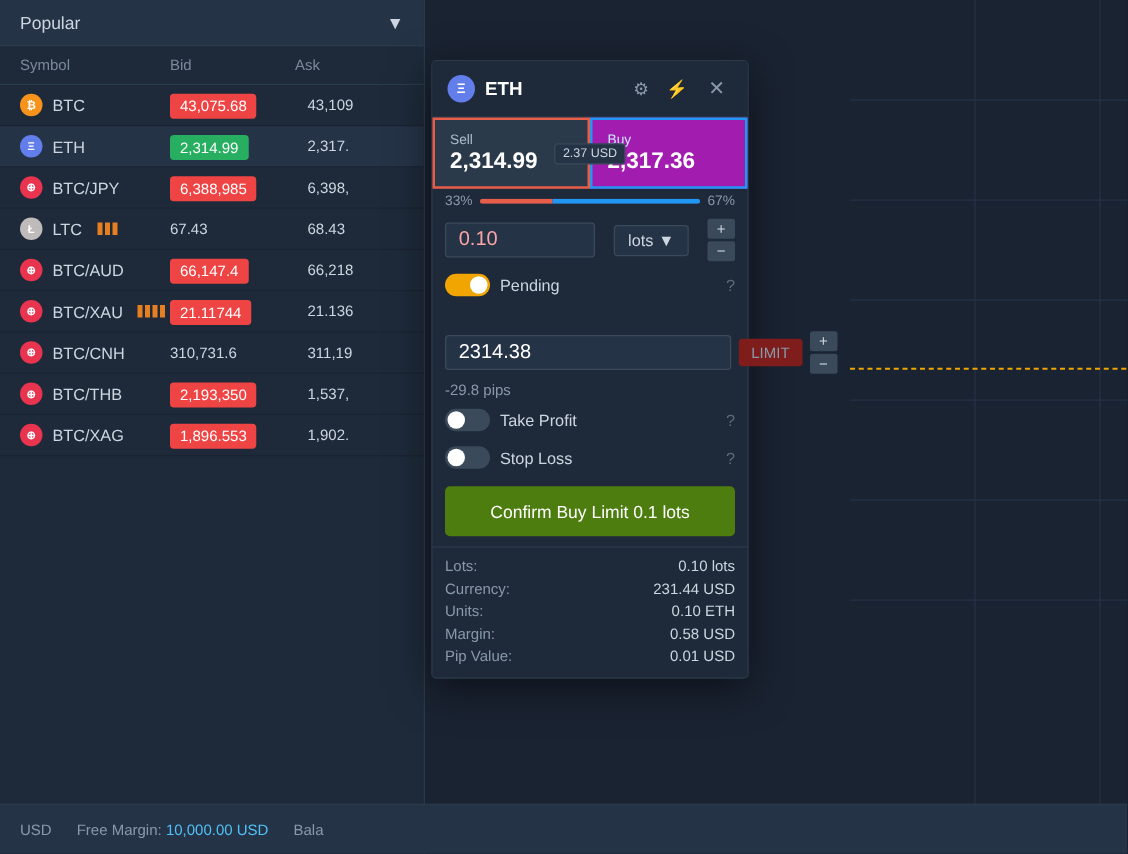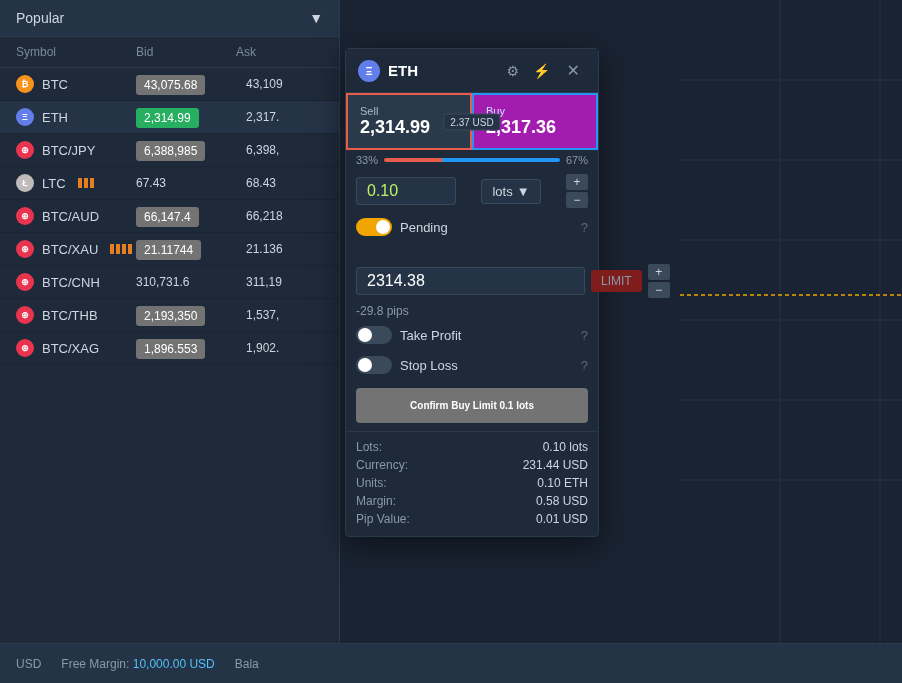--- a/index.html
+++ b/index.html
@@ -86,21 +86,21 @@
 
     .bid-cell {
       background: #27ae60;
       color: #fff;
       padding: 3px 8px;
       border-radius: 3px;
       font-size: 12px;
       text-align: center;
     }
     .bid-cell-orange {
-      background: #737373;
+      background: #ef4444;
       color: #fff;
       padding: 3px 8px;
       border-radius: 3px;
       font-size: 12px;
       text-align: center;
     }
     .ask-cell {
       color: #cdd6e0;
       font-size: 12px;
     }
@@ -287,24 +287,24 @@
     .lots-row {
       display: flex;
       align-items: center;
       justify-content: space-between;
       padding: 4px 10px;
     }
     .lots-input {
       background: #253347;
       border: 1px solid #3a4a5a;
       border-radius: 3px;
-      color: #bef264;
+      color: #fca5a5;
       font-size: 16px;
       padding: 4px 10px;
-      width: 100px;
+      width: 120px;
     }
     .lots-selector {
       display: flex;
       align-items: center;
       gap: 4px;
       background: #253347;
       border: 1px solid #3a4a5a;
       border-radius: 3px;
       padding: 4px 10px;
       cursor: pointer;
@@ -393,28 +393,28 @@
     }
     .pips-text {
       padding: 2px 10px;
       font-size: 12px;
       color: #8899aa;
     }
 
     
     .confirm-btn {
       margin: 8px 10px;
-      background: #737373;
+      background: #4d7c0f;
       color: #fff;
       border: none;
       border-radius: 4px;
       padding: 12px;
       width: calc(100% - 20px);
-      font-size: 10px;
-      font-weight: 700;
+      font-size: 14px;
+      font-weight: 400;
       cursor: pointer;
       text-align: center;
     }
 
     
     .info-section {
       padding: 6px 10px 8px;
       border-top: 1px solid #2a3a4a;
     }
     .info-row {

